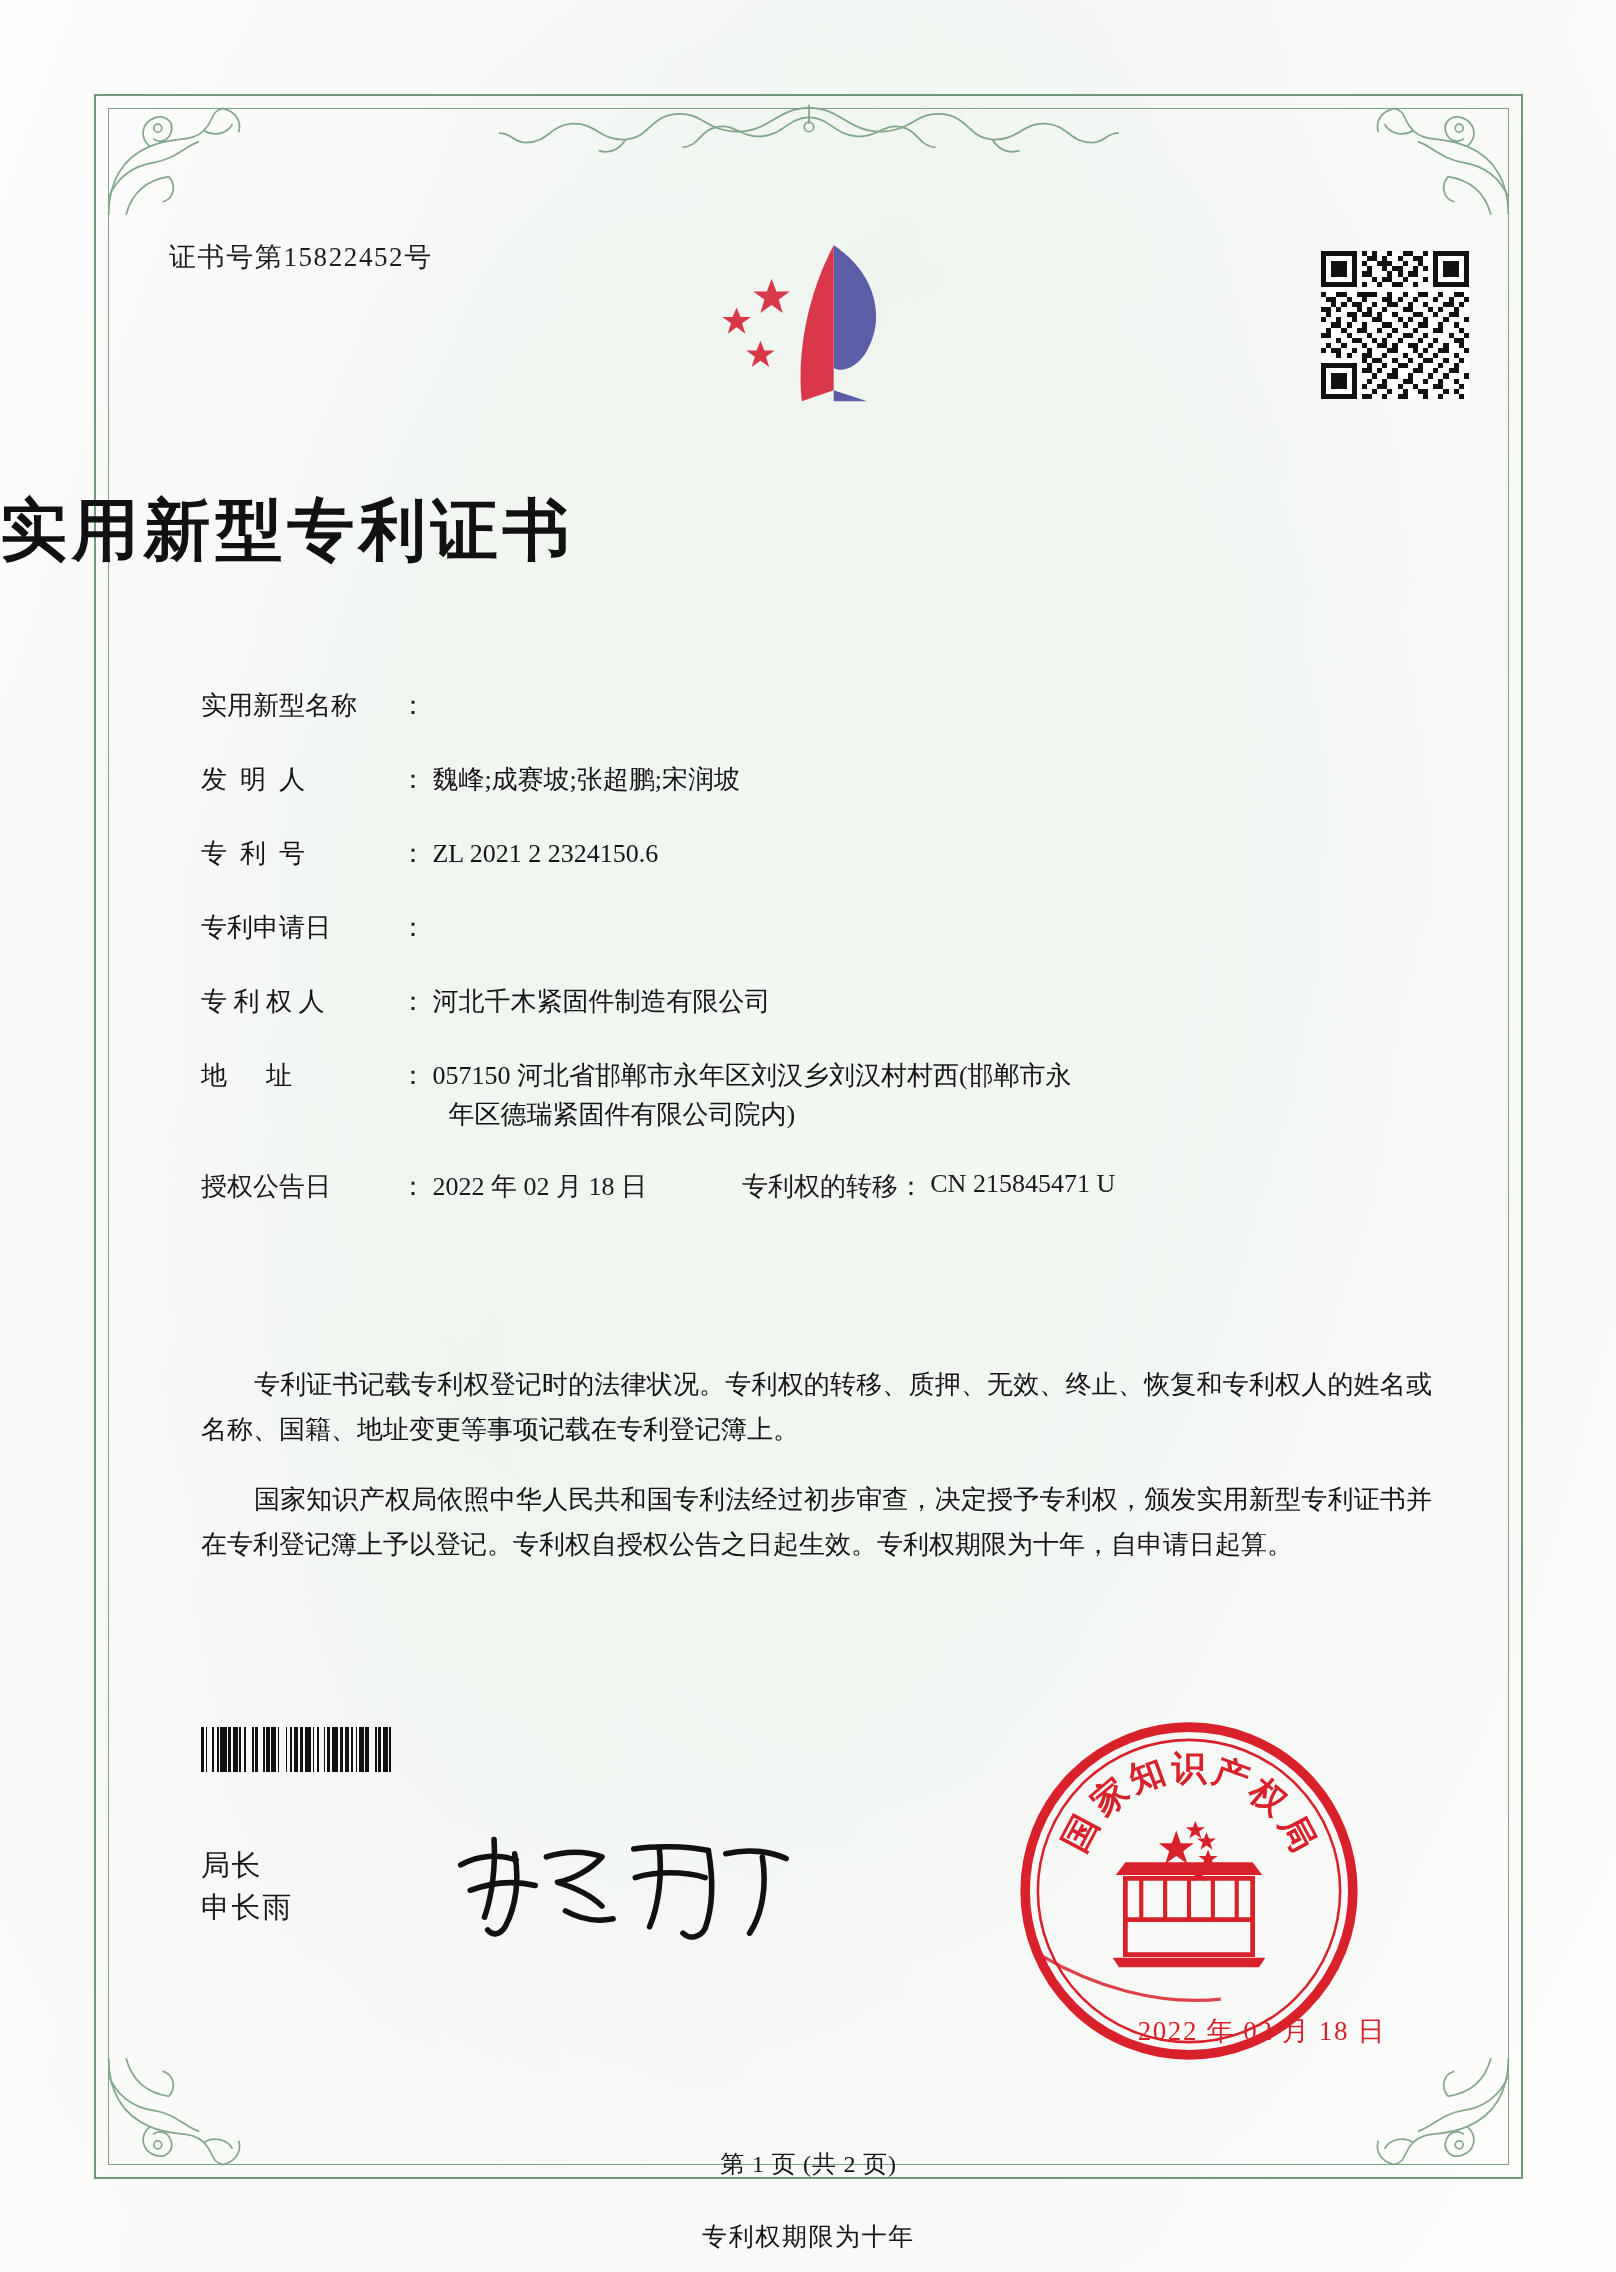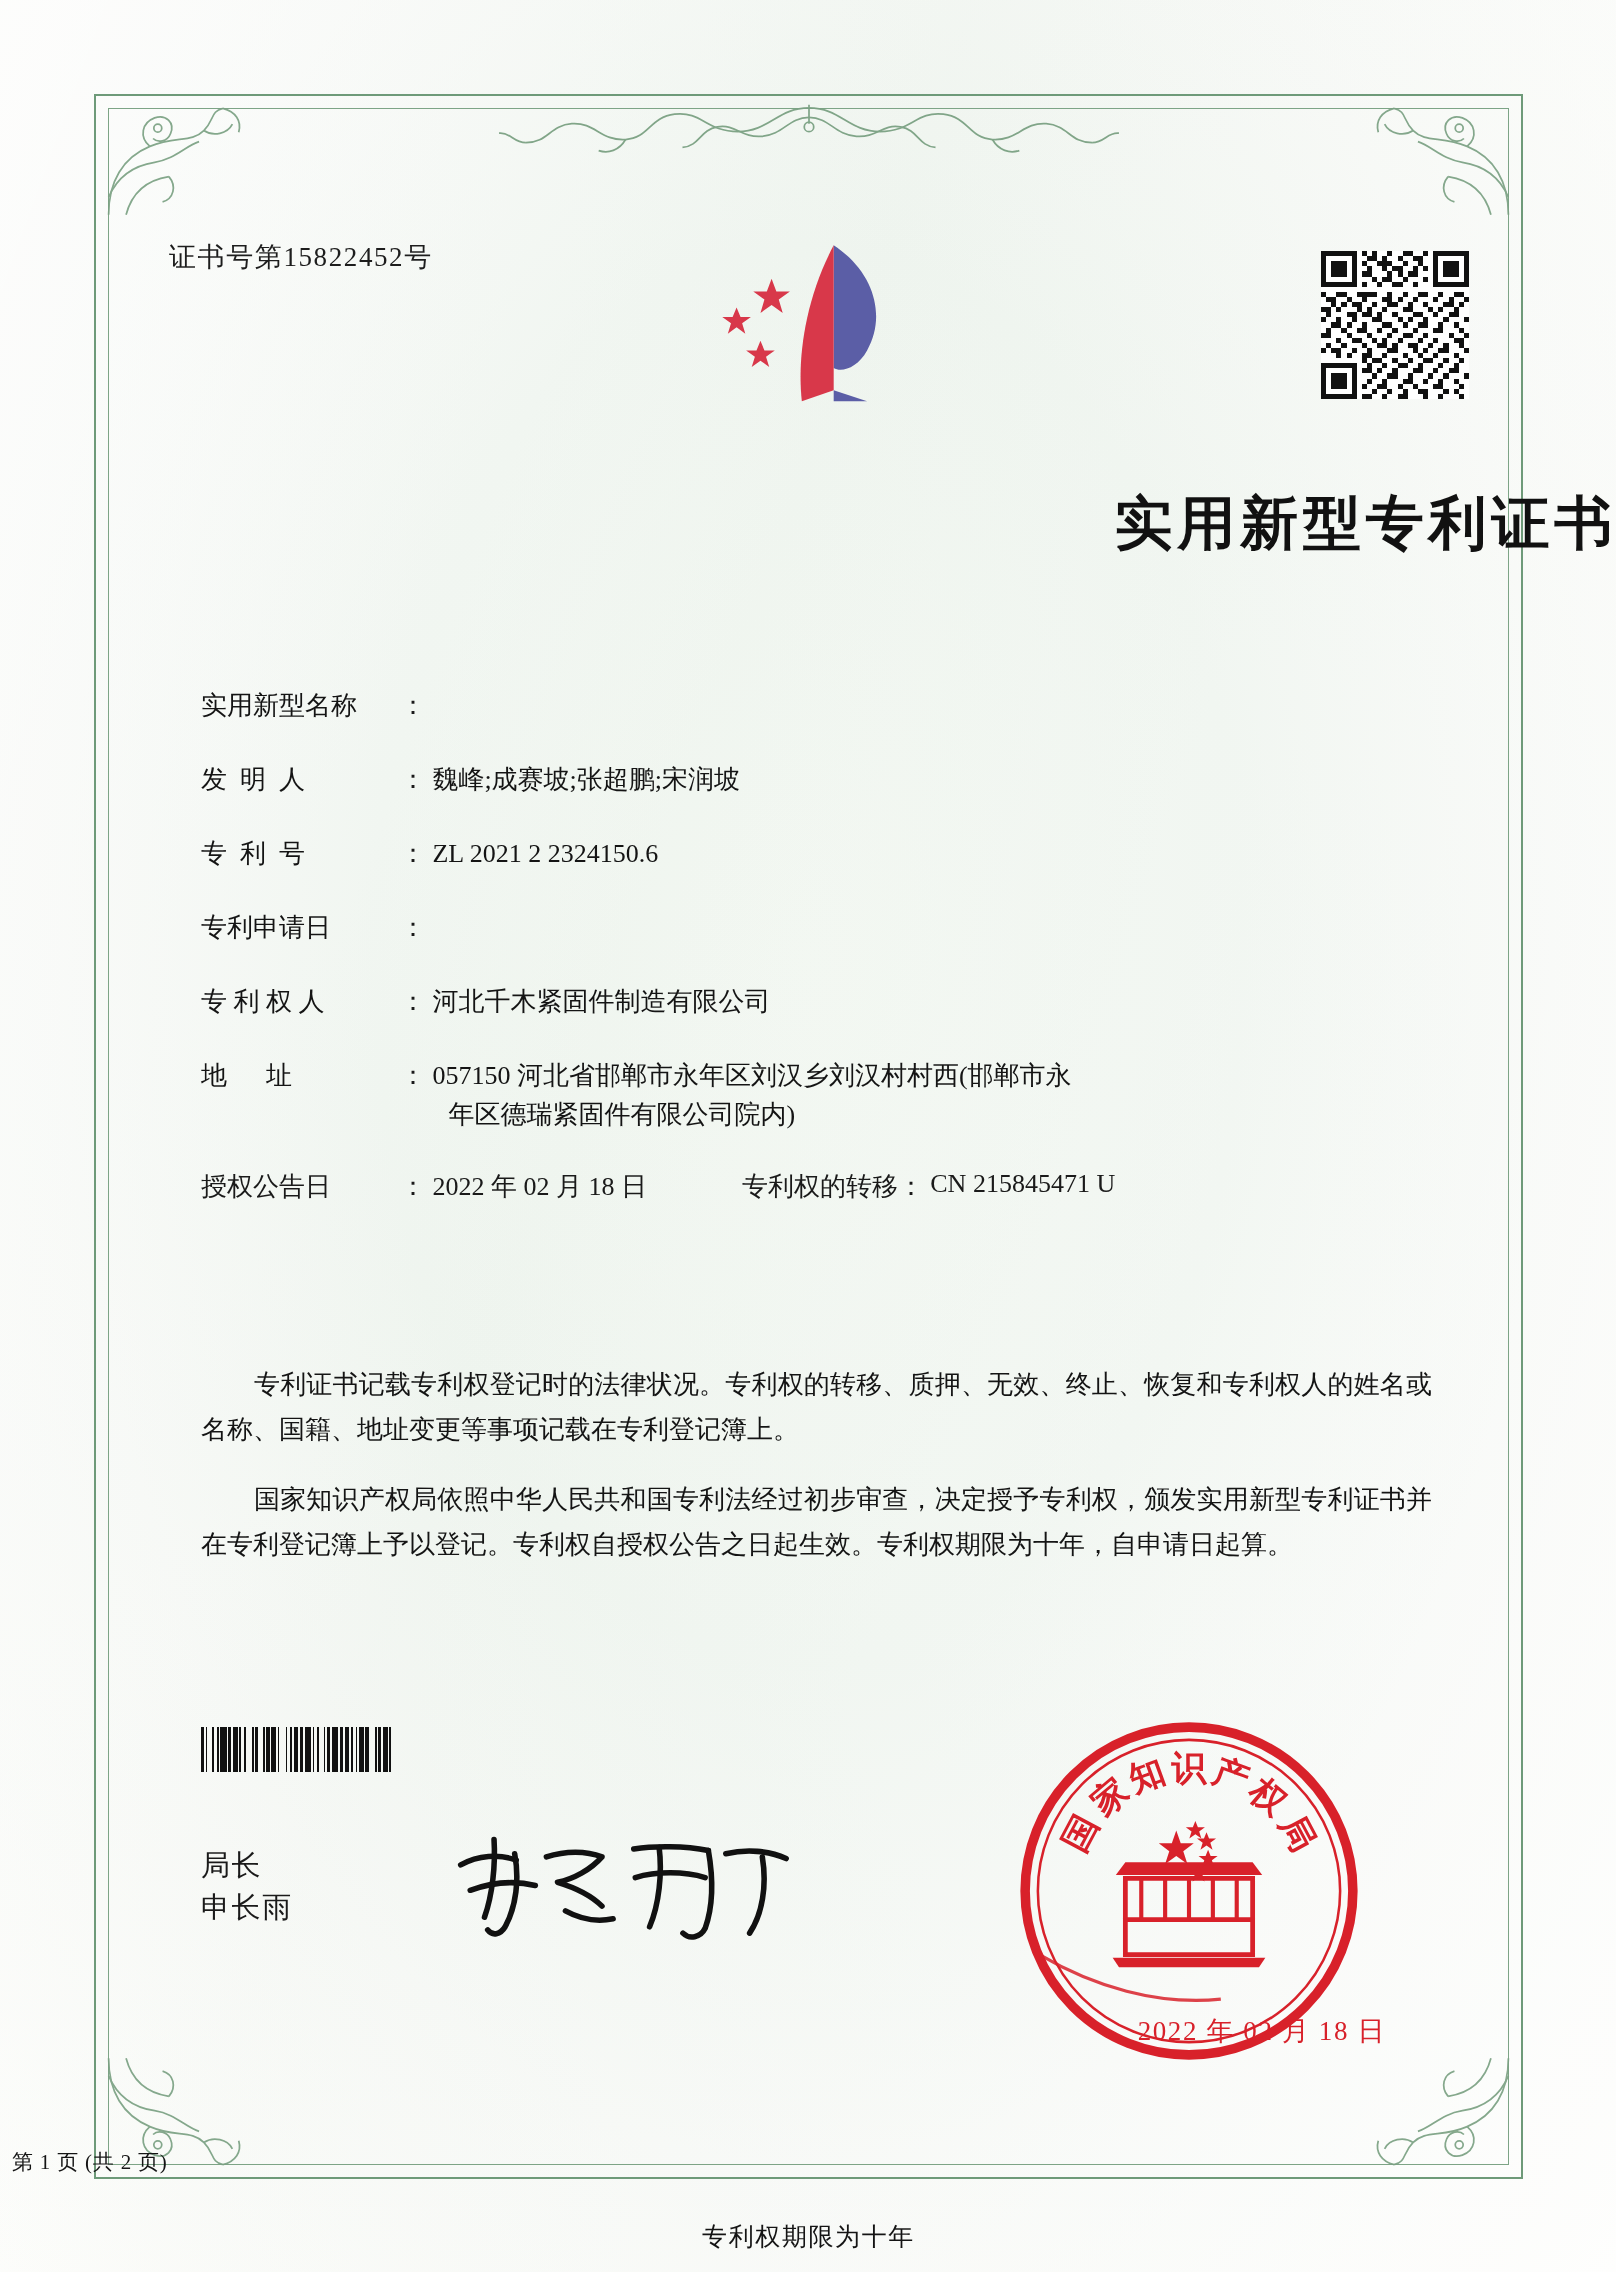--- a/index.html
+++ b/index.html
@@ -102,27 +102,26 @@
     width: 148px;
     height: 148px;
   }
   .qr svg { width: 100%; height: 100%; display: block; }
 
   .title {
     position: absolute;
     left: 0;
     right: 0;
     top: 485px;
-    text-align: right;
-    font-size: 58px;
+    text-align: left;
+    font-size: 67px;
     font-weight: bold;
     letter-spacing: 4.8px;
     color: #111;
     font-family: "DejaVu Serif", "Liberation Serif", serif;
-    margin-left: 32px;
   }
 
   
   .fields {
     position: absolute;
     left: 201px;
     right: 183px;
     top: 686px;
   }
   .field-row {
@@ -230,24 +229,24 @@
     top: 2013px;
     font-size: 27px;
     color: #d8212a;
     letter-spacing: 1.6px;
     white-space: nowrap;
   }
 
   
   .page-no {
     position: absolute;
-    left: 12px; right: 0;
+    left: 0; right: 0;
     top: 2148px;
-    text-align: left;
-    font-size: 21px;
+    text-align: center;
+    font-size: 24px;
     color: #141414;
     letter-spacing: 0.8px;
   }
   .back-note {
     position: absolute;
     left: 0; right: 0;
     top: 2220px;
     text-align: center;
     font-size: 25px;
     color: #141414;

